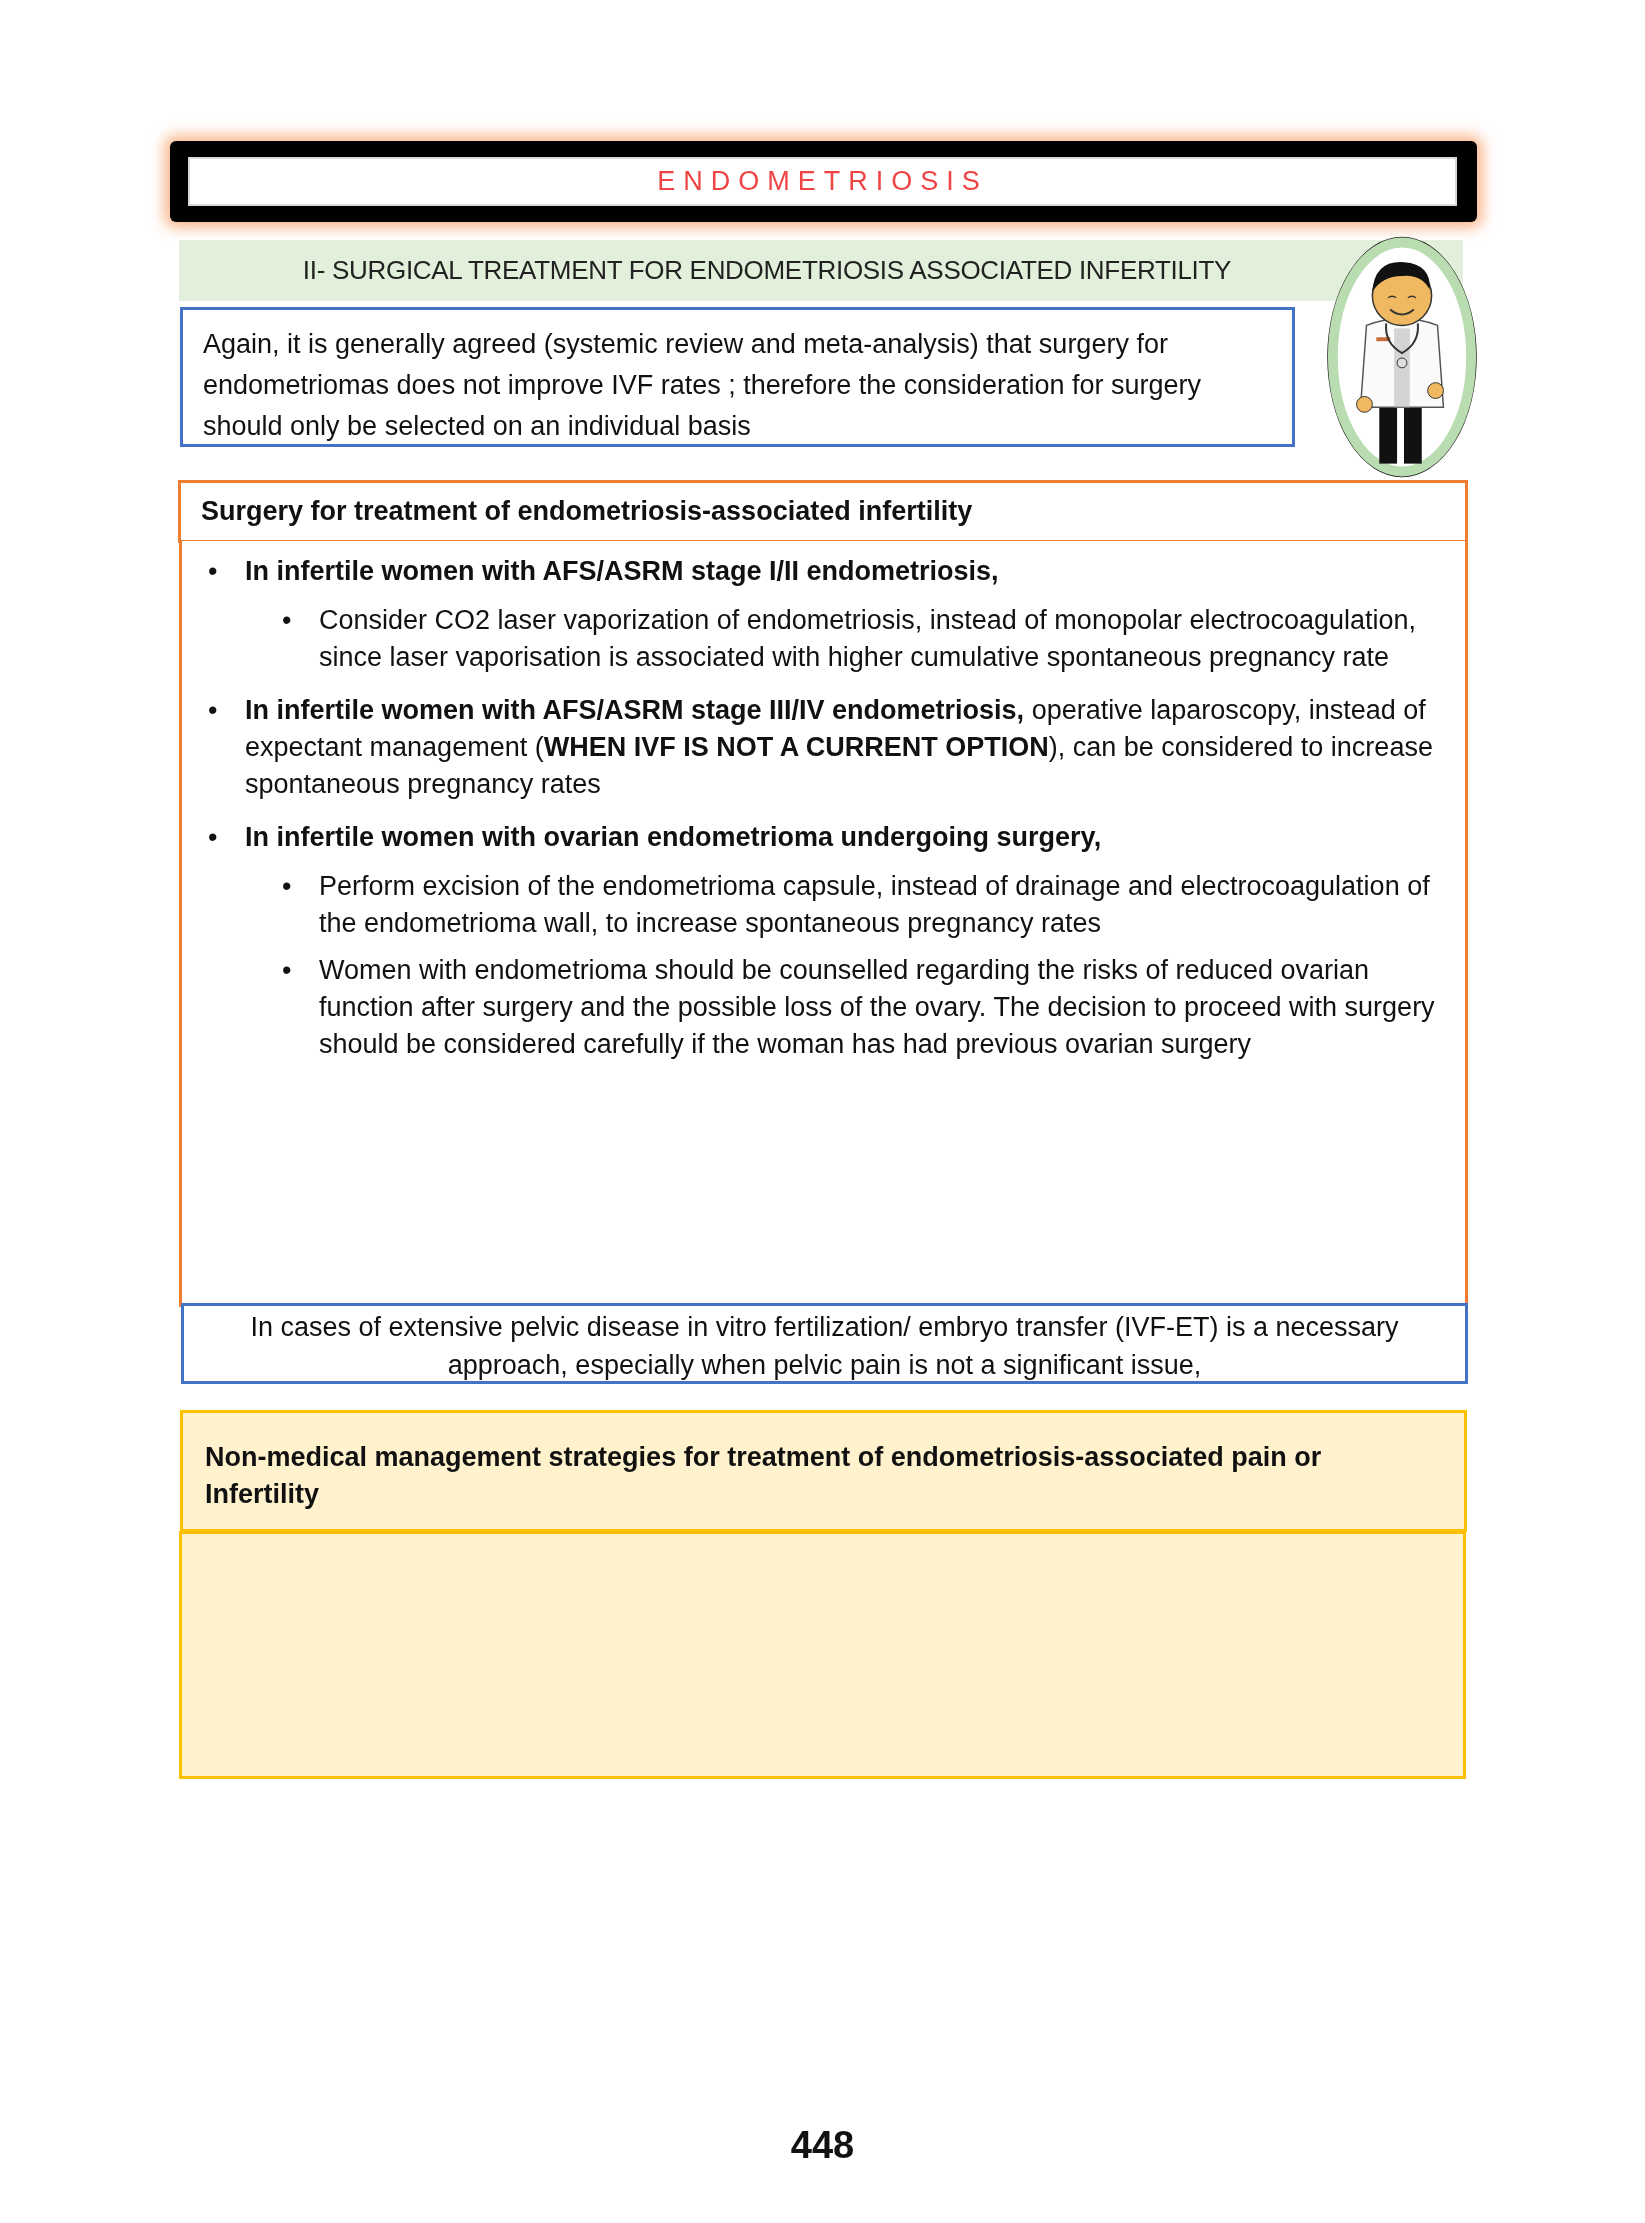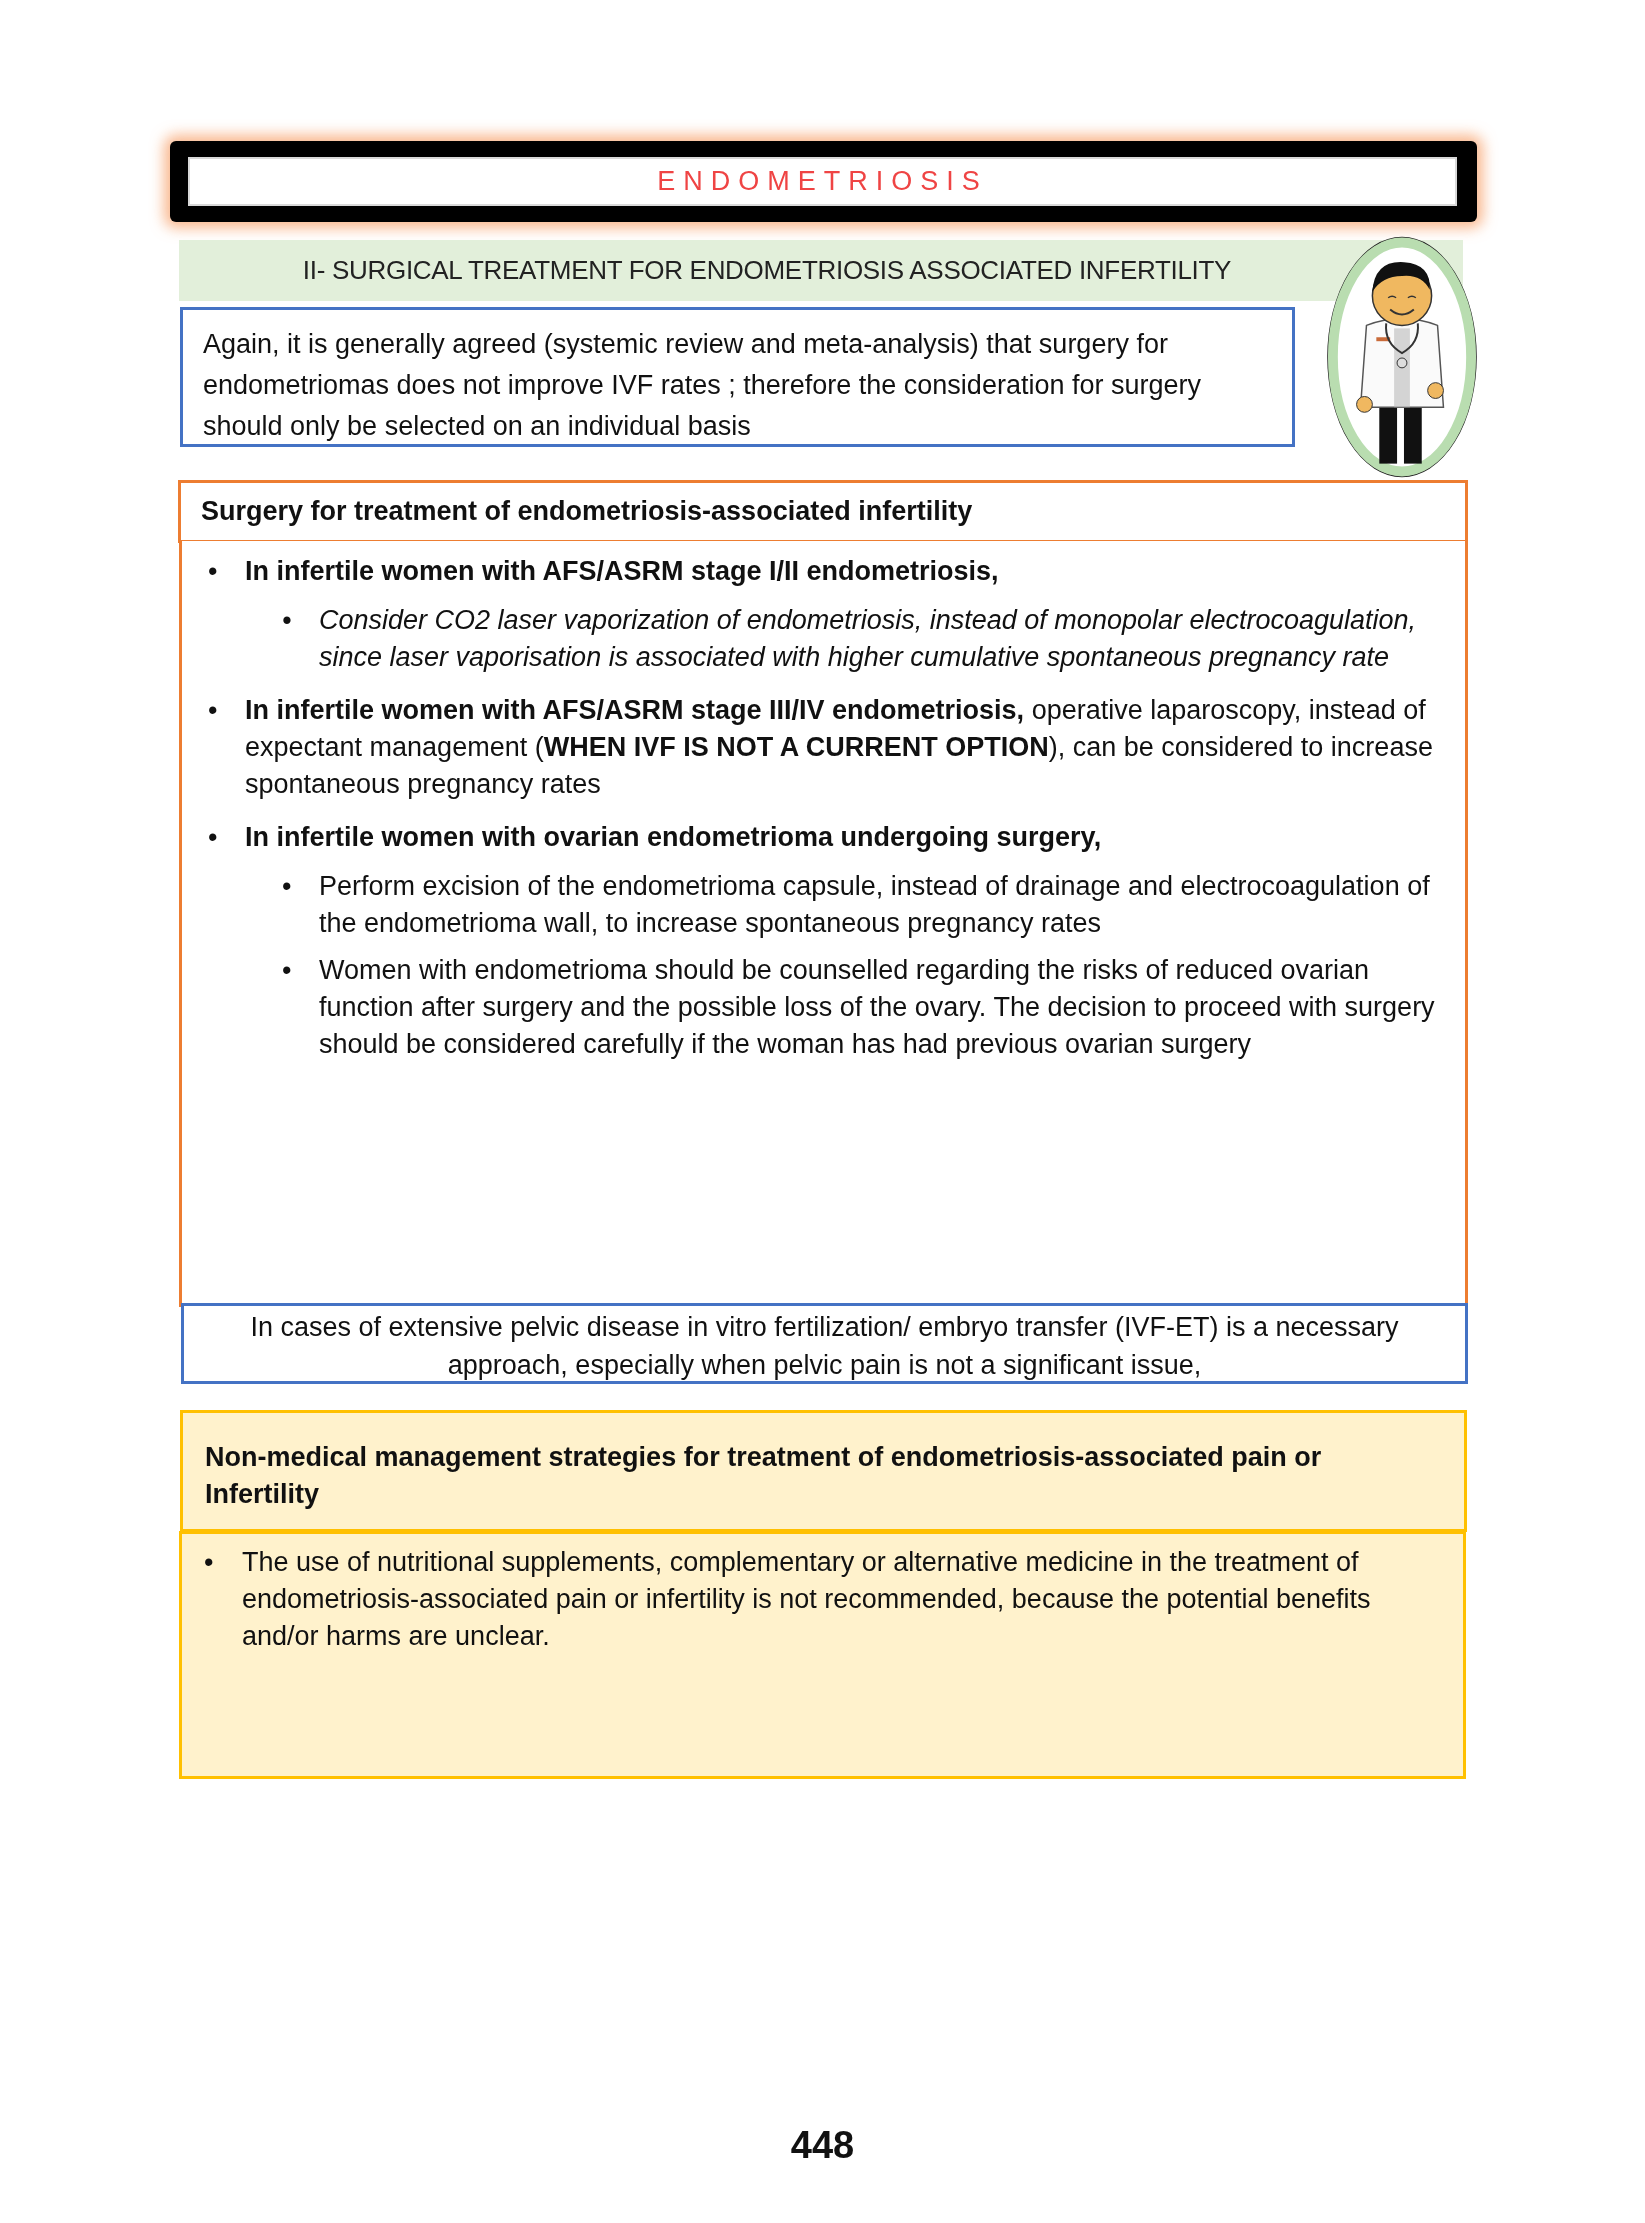--- a/index.html
+++ b/index.html
@@ -97,21 +97,21 @@
   </svg>
 </div>
 
 <div class="abs orange-head">
   <span>Surgery for treatment of endometriosis-associated infertility</span>
 </div>
 <div class="abs orange-body">
   <div class="b1">
     <span class="bold">In infertile women with AFS/ASRM stage I/II endometriosis,</span>
   </div>
-  <div class="b2" style="margin-bottom:16px;font-style:italic;">
+  <div class="b2" style="margin-bottom:16px;">
     <span>Consider CO2 laser vaporization of endometriosis, instead of monopolar electrocoagulation, since laser vaporisation is associated with higher cumulative spontaneous pregnancy rate</span>
   </div>
   <div class="b1" style="margin-bottom:16px;">
     <span class="bold">In infertile women with AFS/ASRM stage III/IV endometriosis,</span><span> operative laparoscopy, instead of expectant management (</span><span class="bold">WHEN IVF IS NOT A CURRENT OPTION</span><span>), can be considered to increase spontaneous pregnancy rates</span>
   </div>
   <div class="b1">
     <span class="bold">In infertile women with ovarian endometrioma </span><span class="bold ul">undergoing surgery</span><span class="bold">,</span>
   </div>
   <div class="b2">
     <span>Perform excision of the endometrioma capsule, instead of drainage and electrocoagulation of the endometrioma wall, to increase spontaneous pregnancy rates</span>
@@ -122,19 +122,16 @@
 </div>
 
 <div class="abs blue-foot">
   <span>In cases of extensive pelvic disease in vitro fertilization/ embryo transfer (IVF-ET) is a necessary approach, especially when pelvic pain is not a significant issue,</span>
 </div>
 
 <div class="abs yellow-head">
   <span>Non-medical management strategies for treatment of endometriosis-associated pain or Infertility</span>
 </div>
 <div class="abs yellow-body">
-  <div class="yb">
-    <span>The use of nutritional supplements, complementary or alternative medicine in the treatment of endometriosis-associated pain or infertility is not recommended, because the potential benefits and/or harms are unclear.</span>
-  </div>
 </div>
 
 <div class="abs page-num">448</div>
 
 
 </body></html>

